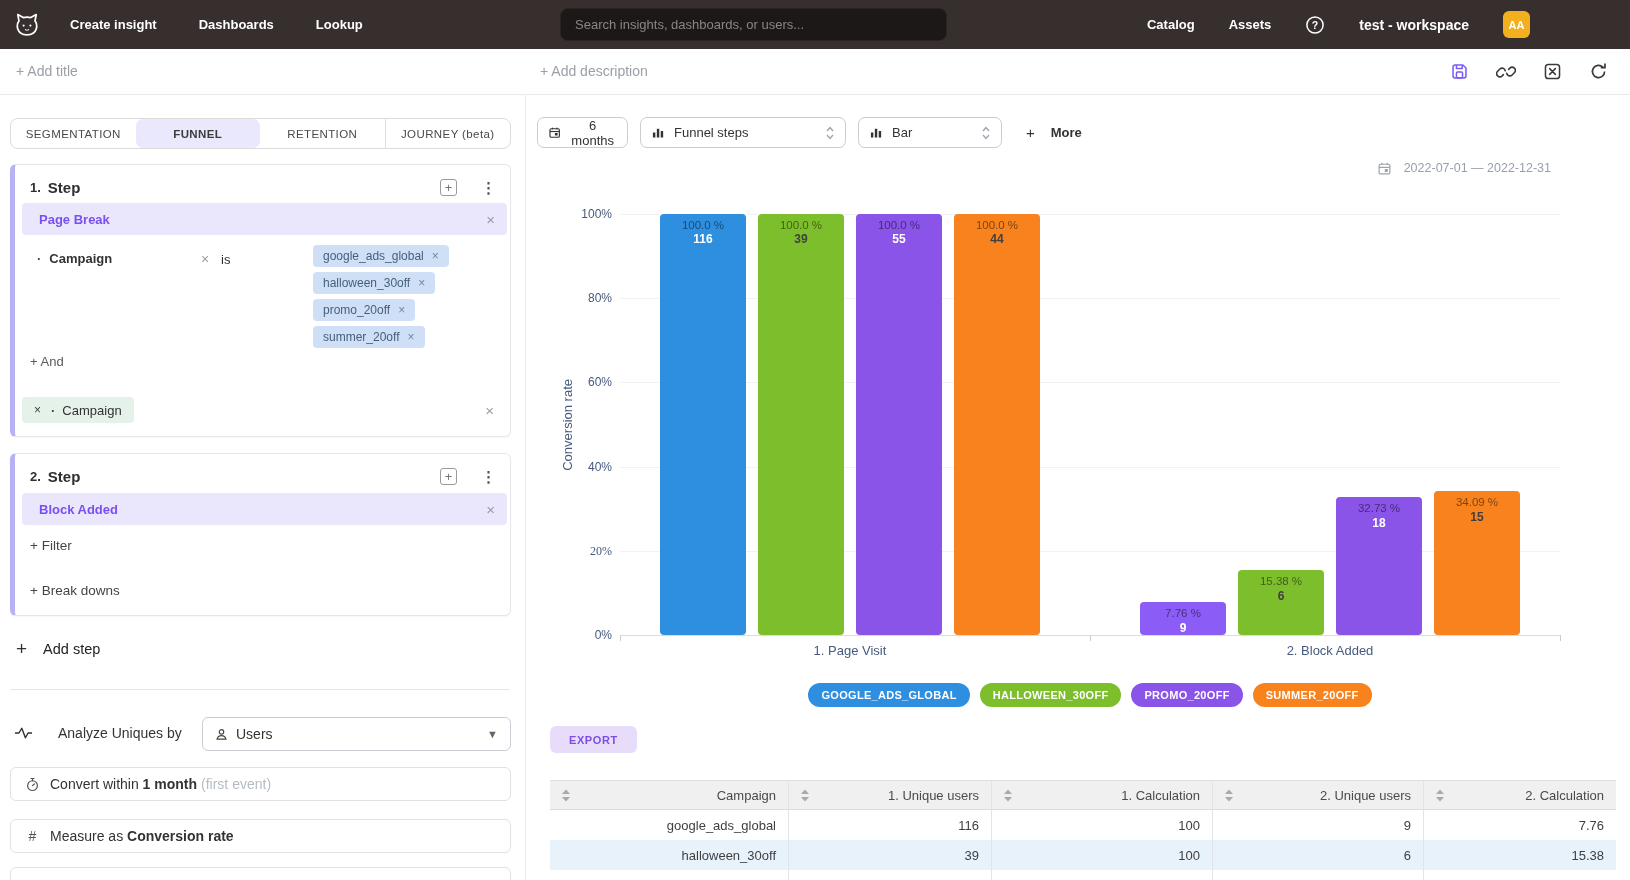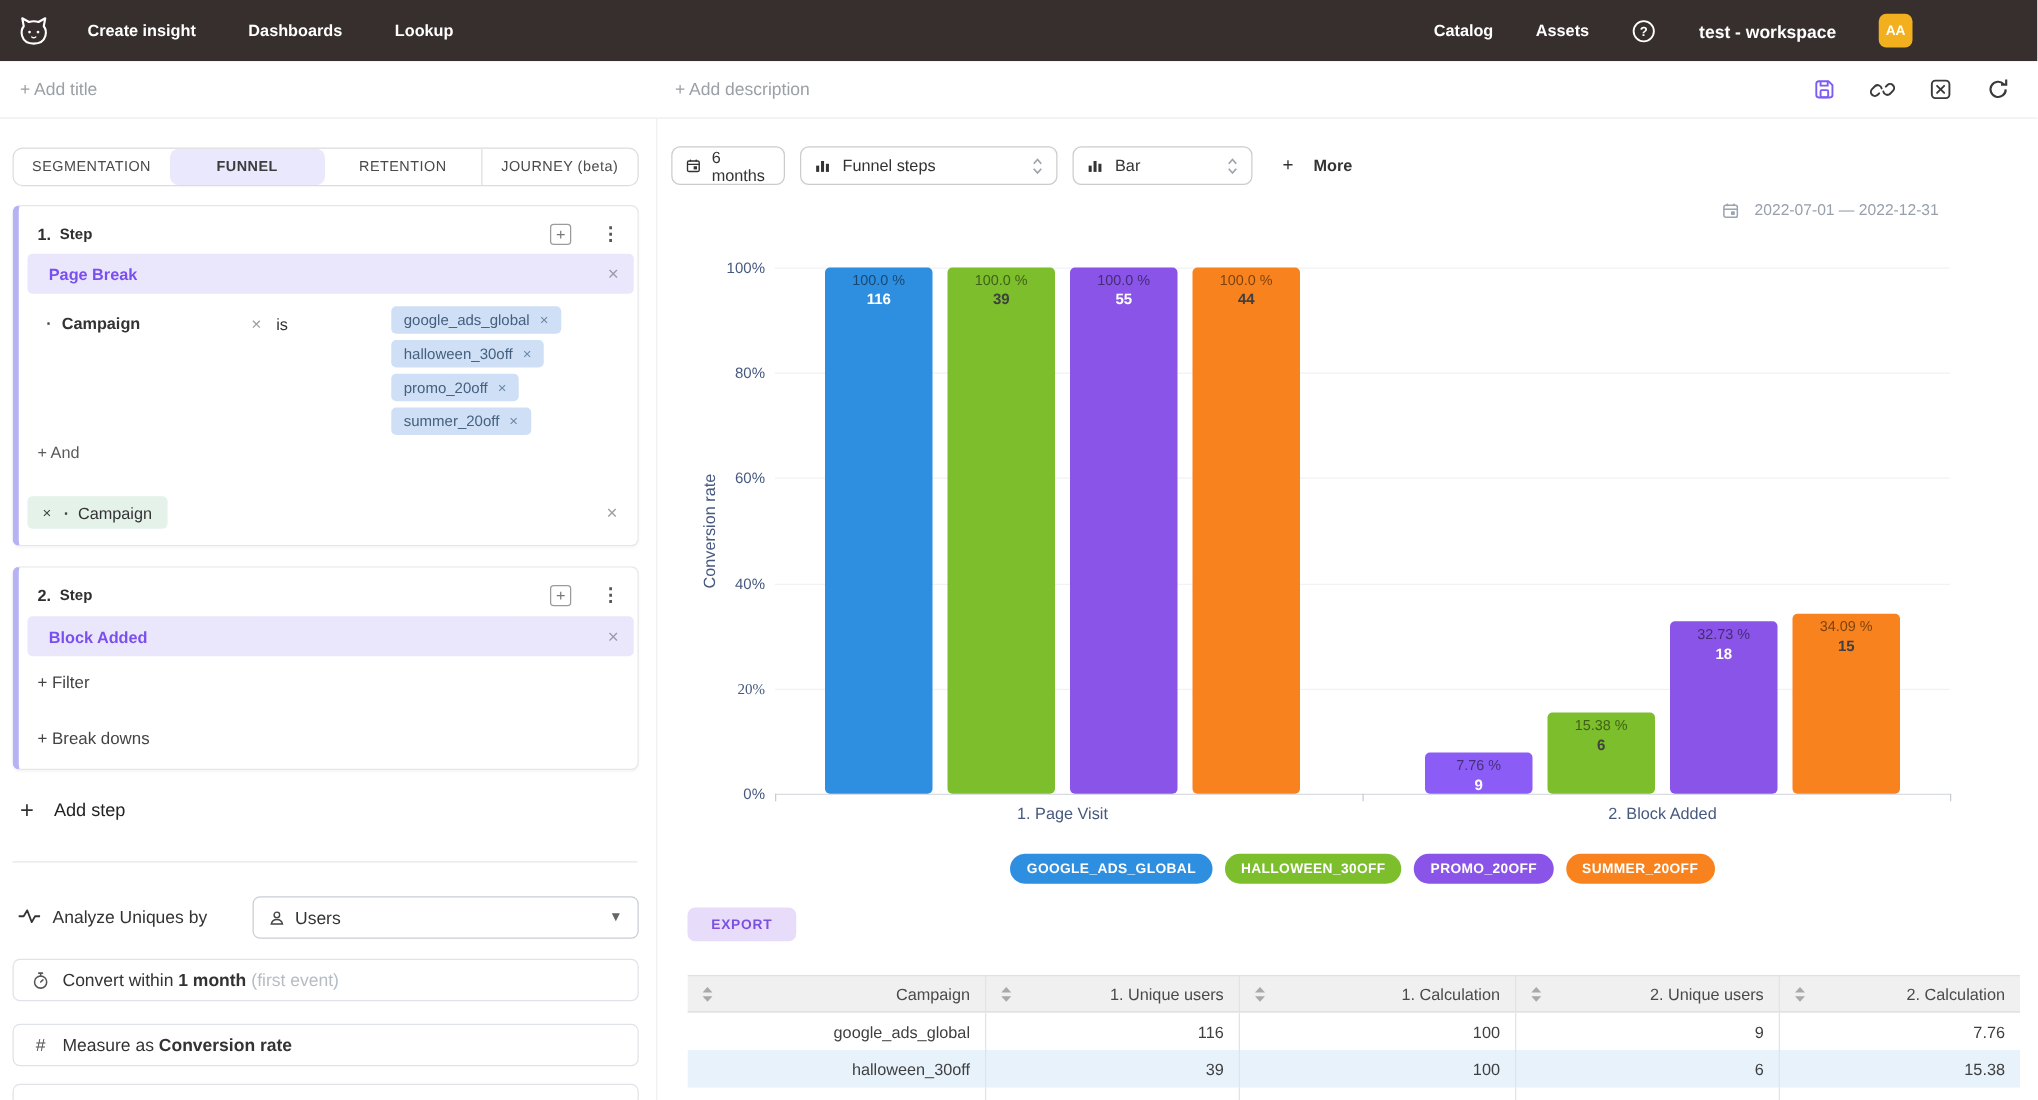--- a/index.html
+++ b/index.html
@@ -32,21 +32,21 @@
   .tabs { position:absolute; left:10px; top:23px; width:501px; height:31px; border:1px solid #dcdcdc; border-radius:8px; display:flex; overflow:hidden; background:#fff; }
   .tab { flex:1; display:flex; align-items:center; justify-content:center; font-size:11.5px; letter-spacing:.4px; color:#4a4a4a; cursor:pointer; }
   .tab.active { background:#eae8fc; border-radius:7px; font-weight:bold; color:#3c3c3c; }
   .tab + .tab.sep { border-left:1px solid #e0e0e0; }
 
   .step-card { position:absolute; left:10px; width:501px; background:#fff; border:1px solid #e5e6e8; border-left:5px solid #b6b2f3; border-radius:6px; box-shadow:0 1px 2px rgba(0,0,0,.04); }
   .card1 { top:69px; height:273px; }
   .card2 { top:358px; height:163px; }
   .step-header { position:absolute; left:15px; top:10px; right:14px; height:24px; display:flex; align-items:center; }
   .step-index { font-size:13px; font-weight:bold; color:#2f2f2f; margin-right:7px; }
-  .step-title { font-size:12px; font-weight:bold; color:#2f2f2f;text-align:center; }
+  .step-title { font-size:15px; font-weight:bold; color:#2f2f2f;text-align:center; }
   .step-header .spacer { flex:1; }
   .plusbox { width:17px; height:17px; border:1px solid #9b9b9b; border-radius:3px; color:#777; font-size:13px; line-height:15px; text-align:center; cursor:pointer; margin-right:24px; }
   .kebab { color:#555; font-size:15px; font-weight:bold; cursor:pointer; line-height:15px; }
   .event-row { position:absolute; left:7px; width:485px; height:32px; background:#eae7fc; border-radius:4px; display:flex; align-items:center; }
   .event-name { margin-left:17px; font-size:13px; font-weight:bold; color:#7a4ff0; }
   .event-row .x { margin-left:auto; margin-right:12px; color:#9a9aa8; font-size:15px; cursor:pointer; }
   .prop-row { position:absolute; left:22px; top:86px; display:flex; align-items:center; }
   .bullet { color:#444; font-weight:bold; margin-right:8px; font-size:13px; }
   .prop-name { font-size:13px; font-weight:bold; color:#333; }
   .prop-x { position:absolute; left:186px; color:#9aa0a6; font-size:14px; cursor:pointer; }
@@ -61,21 +61,21 @@
   .breakdown-chip .bullet { margin-right:7px; }
   .breakdown-chip .name { font-size:13px; color:#333; }
   .breakdown-row .row-x { margin-left:auto; color:#9aa0a6; font-size:15px; cursor:pointer; margin-right:7px; }
   .link-btn { position:absolute; left:15px; font-size:13.5px; color:#444; cursor:pointer; }
 
   .add-step { position:absolute; left:16px; top:543px; display:flex; align-items:center; gap:16px; cursor:pointer; }
   .add-step .plus { font-size:19px; color:#333; font-weight:normal; }
   .add-step .lbl { font-size:14.5px; color:#222; }
   .panel-divider { position:absolute; left:10px; right:15px; top:594px; border-top:1px solid #e6e6e6; }
 
-  .analyze-label { position:absolute; left:14px; top:630px; display:flex; align-items:center; gap:9px; }
+  .analyze-label { position:absolute; left:14px; top:630px; display:flex; align-items:center; gap:25px; }
   .analyze-label .txt { font-size:14px; color:#333; }
   .users-select { position:absolute; left:202px; top:622px; width:309px; height:34px; border:1px solid #c9cdd4; border-radius:6px; display:flex; align-items:center; padding:0 12px; cursor:pointer; background:#fff; }
   .users-select .txt { font-size:14px; color:#333; margin-left:8px; }
   .users-select .chev { margin-left:auto; color:#666; font-size:11px; }
 
   .opt-box { position:absolute; left:10px; width:501px; height:34px; border:1px solid #dfe2e6; border-radius:6px; display:flex; align-items:center; padding:0 14px; gap:10px; background:#fff; }
   .opt-box .t { font-size:14px; color:#333; }
   .opt-box b { font-weight:bold; }
   .opt-box .hint { color:#b6bcc4; margin-left:4px; }
   .hash-glyph { font-size:14px; color:#555; width:15px; text-align:center; }
@@ -131,20 +131,23 @@
       <circle cx="10.6" cy="14.6" r="1.1" fill="#fff"></circle>
       <circle cx="17.4" cy="14.6" r="1.1" fill="#fff"></circle>
       <path d="M12.4 18.6 q1.6 1.3 3.2 0" stroke="#fff" stroke-width="1.1" fill="none" stroke-linecap="round"></path>
     </svg>
   </div>
   <nav class="nav-items">
     <span class="nav-item">Create insight</span>
     <span class="nav-item">Dashboards</span>
     <span class="nav-item">Lookup</span>
   </nav>
+  <div class="search-wrap">
+    <input class="search-input" type="text" placeholder="Search insights, dashboards, or users..." style="">
+  </div>
   <div class="topnav-right">
     <span class="nav-item">Catalog</span>
     <span class="nav-item">Assets</span>
     <span class="tb-icon">
       <svg viewBox="0 0 20 20" width="20" height="20">
             <circle cx="10" cy="10" r="8.1" fill="none" stroke="#fff" stroke-width="1.5"></circle>
             <text x="10" y="13.8" text-anchor="middle" font-size="10.5" font-weight="bold" fill="#fff" font-family="Liberation Sans, sans-serif">?</text>
           </svg>
     </span>
     <span class="workspace">test - workspace</span>
@@ -285,21 +288,21 @@
     <span class="t"><span>Convert within</span> <b>1 month</b><span class="hint">(first event)</span></span>
   </div>
   <div class="opt-box" style="top:724px;">
     <span class="hash-glyph">#</span>
     <span class="t"><span>Measure as</span> <b>Conversion rate</b></span>
   </div>
   <div class="opt-box" style="top:772px; height:40px;"></div>
 </aside>
 
 <main class="main">
-  <div class="ctrl" style="left:11px; width:91px;">
+  <div class="ctrl" style="left:11px; width:91px;text-align:center;">
     <svg viewBox="0 0 14 14" width="13" height="13">
           <rect x="1.2" y="2.4" width="11.6" height="10.4" rx="1.6" fill="none" stroke="#333" stroke-width="1.4"></rect>
           <path d="M1.2 5.8 H12.8" stroke="#333" stroke-width="1.4"></path>
           <rect x="3.4" y="0.9" width="1.5" height="2.3" rx="0.7" fill="#333"></rect>
           <rect x="9.1" y="0.9" width="1.5" height="2.3" rx="0.7" fill="#333"></rect>
           <rect x="7.3" y="7.6" width="3.3" height="3.1" fill="#333"></rect>
         </svg>
     <span class="txt">6 months</span>
   </div>
   <div class="ctrl" style="left:114px; width:206px;">

